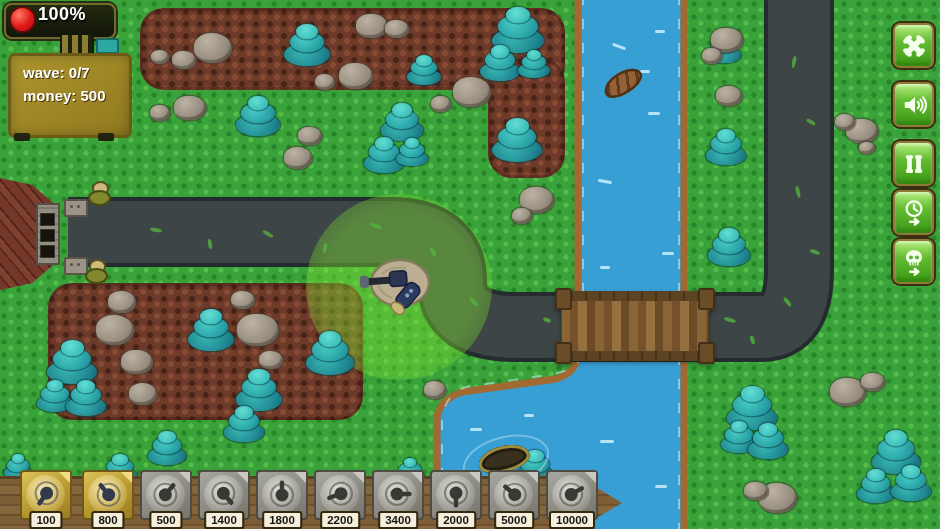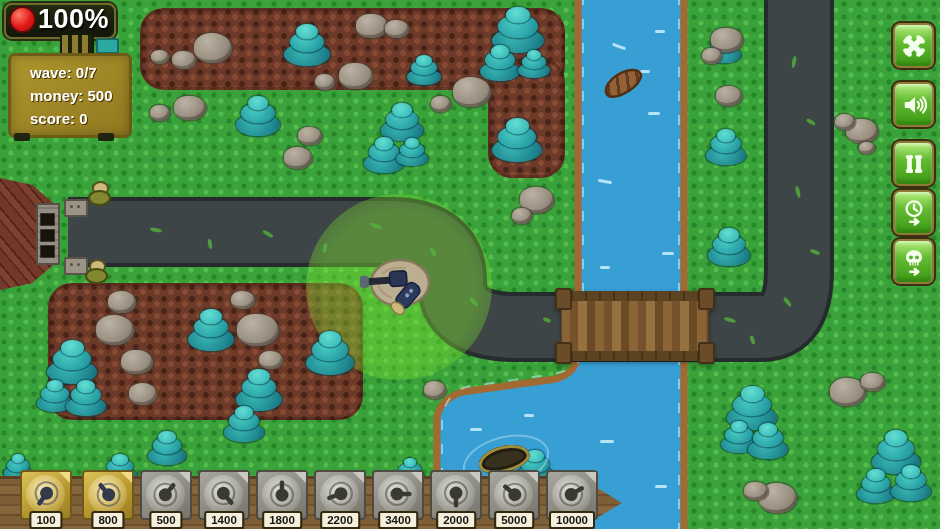--- a/index.html
+++ b/index.html
@@ -61,28 +61,28 @@
   #boat2{left:478px;top:446px;width:52px;height:26px;transform:rotate(-14deg);
     border-radius:50% / 55% 55% 45% 45%;background:#37301f;
     box-shadow:inset 0 0 0 3px #a08f3e, inset 0 0 0 6px #241e10;}
   #wake2{left:462px;top:436px;width:84px;height:46px;border-radius:50%;
     border:2px solid rgba(190,230,245,.45);transform:rotate(-14deg);}
   
   #hud-banner{left:4px;top:3px;width:108px;height:32px;border-radius:8px;
     background:linear-gradient(#232a10,#12160a);border:2px solid #6f6c2a;box-shadow:0 0 0 2px #2c2c14;}
   #hud-light{left:9px;top:6px;width:23px;height:23px;border-radius:50%;
     background:radial-gradient(circle at 35% 30%, #ff7a66, #e01818 55%, #a80f0f);border:2px solid #5f0a0a;}
-  #hud-health{left:38px;top:4px;font-size:27px;font-weight:bold;color:#fff;letter-spacing:.5px;text-shadow:1px 2px 2px #000;}
+  #hud-health{left:38px;top:4px;font-size:18px;font-weight:bold;color:#fff;letter-spacing:.5px;text-shadow:1px 2px 2px #000;}
   #hud-connector{left:60px;top:35px;width:30px;height:20px;
     background:repeating-linear-gradient(90deg,#8d7d30 0 6px,#1c200c 6px 10px);border:2px solid #15190a;border-top:none;}
   #hud-pipe{left:96px;top:38px;width:19px;height:12px;background:#2ba8a2;border:2px solid #156a68;border-radius:3px;}
   #hud-panel{left:8px;top:53px;width:118px;height:74px;border-radius:7px;
     background:linear-gradient(150deg,#ad952f,#91791f);border:3px solid #6d5a14;
     box-shadow:inset 0 0 12px rgba(0,0,0,.25);padding-top:5px;box-sizing:content-box;}
-  .stat-row{padding-left:19px;height:23px;line-height:23px;font-size:15px;font-weight:bold;color:#fff;text-shadow:1px 1px 0 rgba(60,45,0,.9);}
+  .stat-row{padding-left:12px;height:23px;line-height:23px;font-size:15px;font-weight:bold;color:#fff;text-shadow:1px 1px 0 rgba(60,45,0,.9);}
   .hud-foot{position:absolute;top:133px;width:16px;height:8px;background:#20240e;border-radius:2px;}
   
   .ctl{position:absolute;left:895px;width:37px;height:41px;border-radius:5px;padding:0;cursor:pointer;
     display:flex;align-items:center;justify-content:center;
     background:linear-gradient(#b5ee7e,#64bd32 40%,#3f9b17 95%);
     border:none;box-shadow:0 0 0 2px #8d7a36, 0 0 0 4px #3a2f10,
       inset 0 2px 3px rgba(255,255,255,.5), inset 0 -3px 4px rgba(20,80,0,.35);}
   .ctl svg{display:block;}
   
   #toolbar-wood{left:0;top:476px;width:622px;height:53px;
@@ -400,21 +400,20 @@
   </svg>
 
   <div class="abs" id="hud-banner"></div>
   <div class="abs" id="hud-light"></div>
   <div class="abs" id="hud-health">100%</div>
   <div class="abs" id="hud-connector"></div>
   <div class="abs" id="hud-pipe"></div>
   <div class="abs" id="hud-panel">
     <div class="stat-row">wave: 0/7</div>
     <div class="stat-row">money: 500</div>
-    <div class="stat-row">score: 0</div>
   </div>
   <div class="hud-foot" style="left:14px;"></div>
   <div class="hud-foot" style="left:98px;"></div>
 
   <button class="ctl" style="top:25px;">
     <svg width="26" height="26" viewBox="0 0 24 24">
       <g stroke="#f4ffec" stroke-width="5.2" stroke-linecap="round">
           <path d="M6 6 L18 18"></path>
           <path d="M18 6 L6 18"></path>
         </g>

